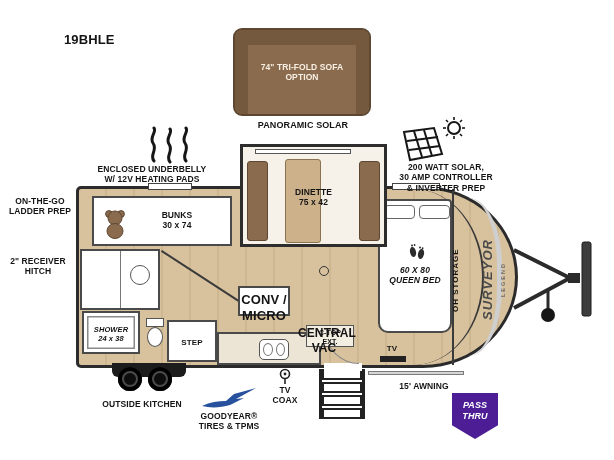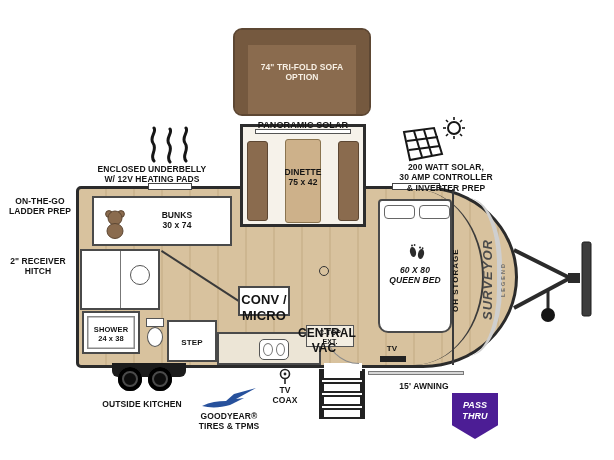--- a/index.html
+++ b/index.html
@@ -8,20 +8,21 @@
   .lbl{position:absolute;box-sizing:border-box;font-weight:bold;font-size:8.5px;line-height:1.22;
        text-align:center;white-space:pre-line;color:#141414;z-index:6;letter-spacing:.1px;}
   .box{position:absolute;box-sizing:border-box;background:#fff;border:2px solid #4a4a4a;z-index:3;}
   svg{display:block;}
 </style>
 </head>
 <body>
 
 <div class="canvas">
 
+  <div class="lbl" style="left:64px;top:32px;width:80px;font-size:13px;text-align:left;">19BHLE</div>
 
   <div class="abs" style="left:233px;top:28px;width:138px;height:88px;background:#8a6b4e;border:2px solid #5d4733;border-radius:9px;z-index:2;">
     <div class="abs" style="left:0;top:0;width:100%;height:15px;background:#75593f;border-radius:7px 7px 0 0;"></div>
     <div class="abs" style="left:0;top:0;width:13px;height:100%;background:#75593f;border-radius:7px 0 0 7px;"></div>
     <div class="abs" style="right:0;top:0;width:13px;height:100%;background:#75593f;border-radius:0 7px 7px 0;"></div>
     <div class="lbl" style="left:10px;right:10px;top:32px;color:#f7efe3;">74" TRI-FOLD SOFA
 OPTION</div>
   </div>
 
   <div class="lbl" style="left:238px;top:120px;width:130px;font-size:9px;">PANORAMIC SOLAR</div>
@@ -58,21 +59,21 @@
   </svg>
   <div class="lbl" style="left:388px;top:162px;width:116px;">200 WATT SOLAR,
 30 AMP CONTROLLER
 &amp; INVERTER PREP</div>
 
   <div class="lbl" style="left:4px;top:196px;width:72px;">ON-THE-GO
 LADDER PREP</div>
   <div class="lbl" style="left:6px;top:256px;width:64px;">2" RECEIVER
 HITCH</div>
 
-  <div class="abs" style="left:240px;top:124px;width:126px;height:103px;background:#f6f2ea;border:3px solid #2d2d2d;z-index:4;">
+  <div class="abs" style="left:240px;top:144px;width:147px;height:103px;background:#f6f2ea;border:3px solid #2d2d2d;z-index:4;">
     <div class="abs" style="left:12px;top:2px;width:96px;height:5px;background:#fff;border:1px solid #555;"></div>
     <div class="abs" style="left:4px;top:14px;width:21px;height:80px;background:#8a6b4e;border:1px solid #5d4733;border-radius:3px;"></div>
     <div class="abs" style="right:4px;top:14px;width:21px;height:80px;background:#8a6b4e;border:1px solid #5d4733;border-radius:3px;"></div>
     <div class="abs" style="left:42px;top:12px;width:36px;height:84px;background:#cdb18a;border:1px solid #8a744f;border-radius:3px;"></div>
     <div class="lbl" style="left:0;right:0;top:40px;">DINETTE
 75 x 42</div>
   </div>
 
   <div class="abs" style="left:76px;top:186px;width:442px;height:182px;border:3px solid #2b2b2b;
               border-radius:5px 95px 95px 5px / 5px 91px 91px 5px;
@@ -99,21 +100,21 @@
   </div>
 
   <div class="box" style="left:80px;top:249px;width:80px;height:61px;">
     <div class="abs" style="left:48px;top:14px;width:20px;height:20px;background:#fff;border:1.5px solid #555;border-radius:50%;"></div>
     <div class="abs" style="left:38px;top:0;width:0;height:100%;border-left:1.5px solid #777;"></div>
   </div>
 
   <div class="abs" style="left:162px;top:250px;width:96px;height:0;border-top:2.5px solid #3a3a3a;transform:rotate(33deg);transform-origin:0 0;z-index:2;"></div>
 
   <div class="box" style="left:82px;top:311px;width:58px;height:43px;box-shadow:inset 0 0 0 3px #fff, inset 0 0 0 4.5px #8a8a8a;">
-    <div class="lbl" style="left:0;right:0;top:12px;font-size:7.5px;">SHOWER
+    <div class="lbl" style="left:0;right:0;top:12px;font-size:7.5px;font-style:italic;">SHOWER
 24 x 38</div>
   </div>
 
   <div class="abs" style="left:146px;top:318px;width:18px;height:9px;background:#fff;border:1.5px solid #555;z-index:3;"></div>
   <div class="abs" style="left:147px;top:327px;width:16px;height:20px;background:#fff;border:1.5px solid #555;border-radius:50%;z-index:3;"></div>
 
   <div class="box" style="left:167px;top:320px;width:50px;height:42px;">
     <div class="lbl" style="left:0;right:0;top:16px;font-size:8px;">STEP</div>
   </div>
 

